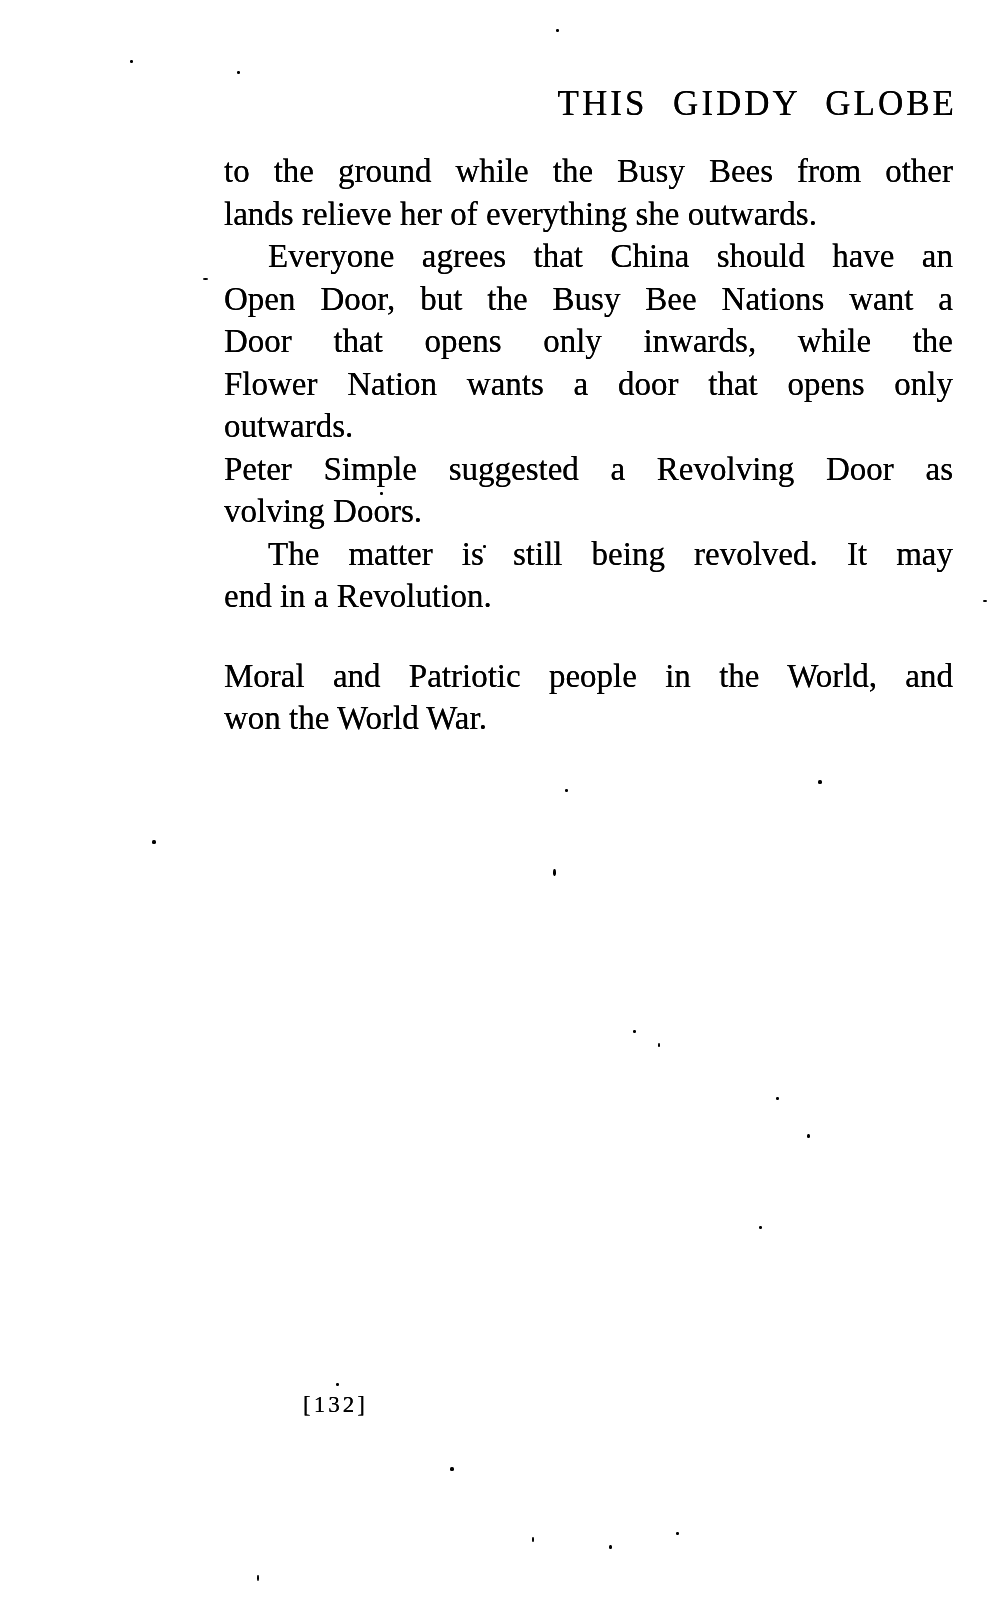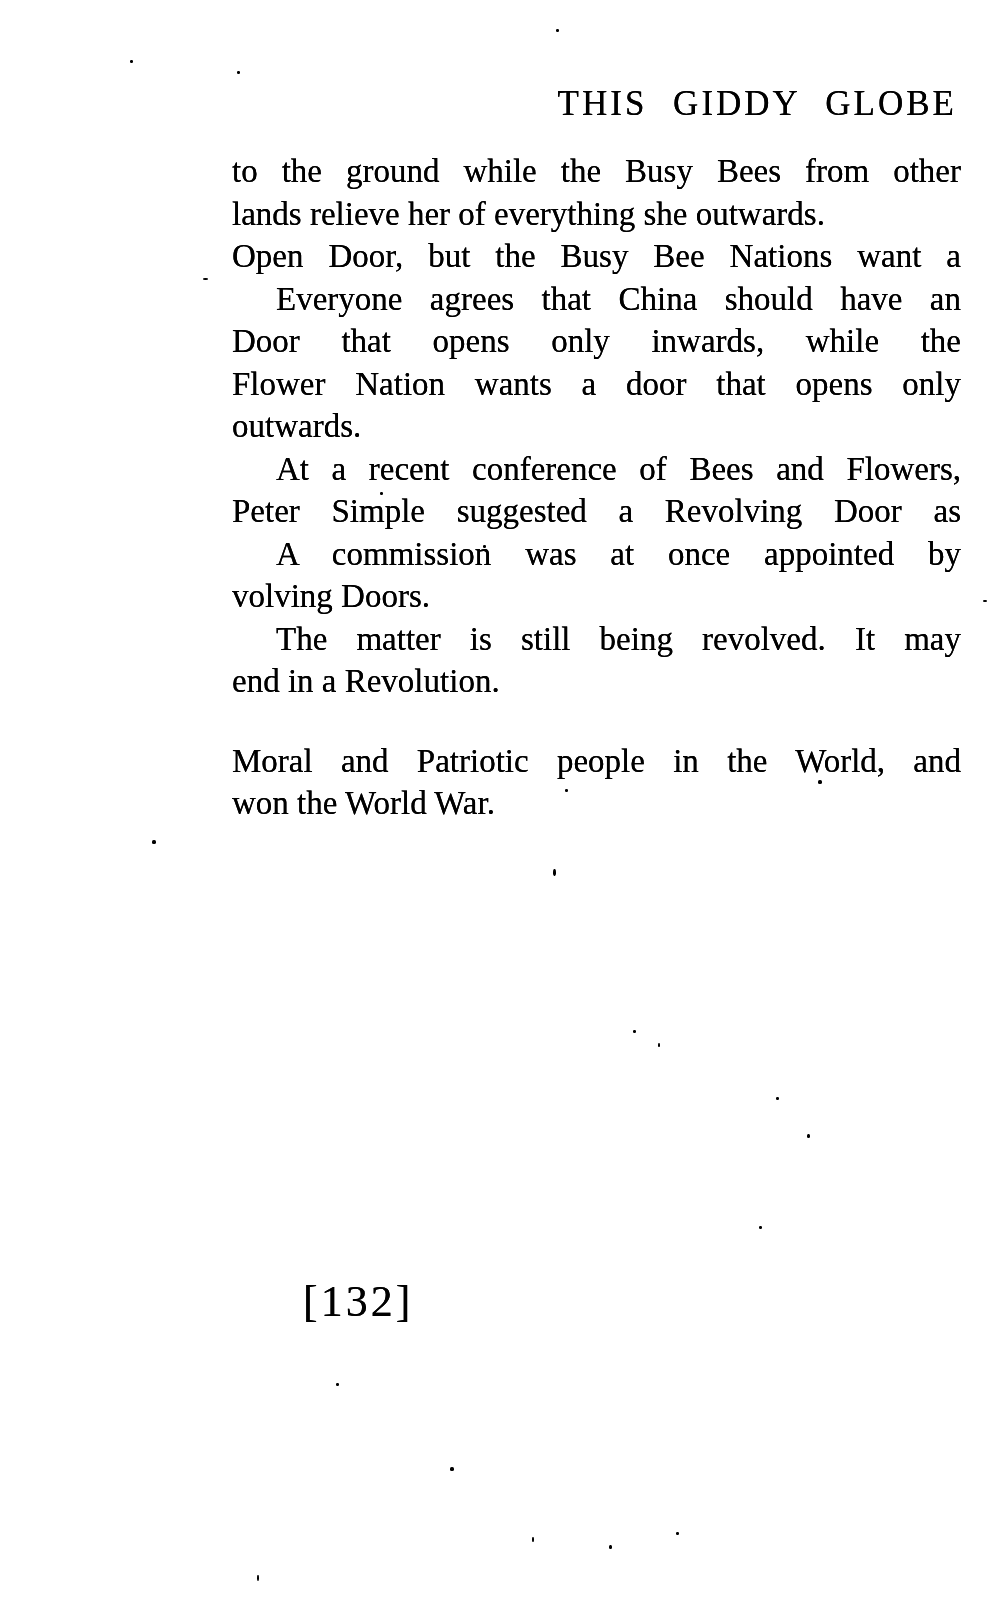--- a/index.html
+++ b/index.html
@@ -23,40 +23,40 @@
     width: 729px;
     text-align: right;
     font-size: 35px;
     letter-spacing: 3px;
     word-spacing: 14px;
     white-space: nowrap;
     text-shadow: 0 0 0.6px #000;
   }
   .body-text {
     position: absolute;
-    left: 232px;
+    left: 224px;
     top: 150px;
     width: 729px;
     font-size: 33px;
     line-height: 42.5px;
     text-shadow: 0 0 0.6px #000;
   }
   .paragraph { margin: 0; }
   .paragraph.gap-before { margin-top: 37px; }
   .line { overflow: hidden; }
   .line.justified {
     text-align: justify;
     text-align-last: justify;
   }
   .line.indent { text-indent: 44px; }
   .folio {
     position: absolute;
     left: 303px;
-    top: 1276px;
-    font-size: 44px;
+    top: 1392px;
+    font-size: 23px;
     letter-spacing: 3px;
     text-shadow: 0 0 0.6px #000;
   }
   .speck {
     position: absolute;
     background: #000000;
     border-radius: 40%;
   }
 </style>
 </head>
@@ -64,32 +64,30 @@
 
 <div class="page">
   <div class="running-head">THIS GIDDY GLOBE</div>
 
   <div class="body-text">
       <div class="paragraph">
         <div class="line justified">to the ground while the Busy Bees from other</div>
         <div class="line">lands relieve her of everything she outwards.</div>
       </div>
       <div class="paragraph">
+        <div class="line justified indent">Everyone agrees that China should have an</div>
         <div class="line justified">Open Door, but the Busy Bee Nations want a</div>
-        <div class="line justified indent">Everyone agrees that China should have an</div>
         <div class="line justified">Door that opens only inwards, while the</div>
         <div class="line justified">Flower Nation wants a door that opens only</div>
         <div class="line">outwards.</div>
       </div>
       <div class="paragraph">
-        <div class="line justified indent">At a recent conference of Bees and Flowers,</div>
         <div class="line justified">Peter Simple suggested a Revolving Door as</div>
       </div>
       <div class="paragraph">
-        <div class="line justified indent">A commission was at once appointed by</div>
         <div class="line">volving Doors.</div>
       </div>
       <div class="paragraph">
         <div class="line justified indent">The matter is still being revolved. It may</div>
         <div class="line">end in a Revolution.</div>
       </div>
       <div class="paragraph gap-before">
         <div class="line justified">Moral and Patriotic people in the World, and</div>
         <div class="line">won the World War.</div>
       </div>

